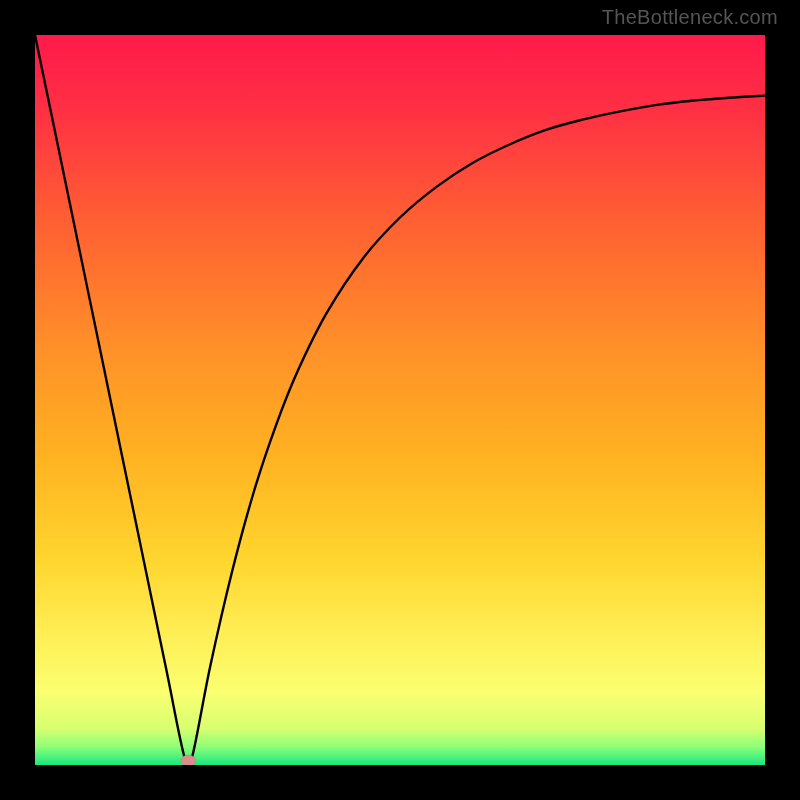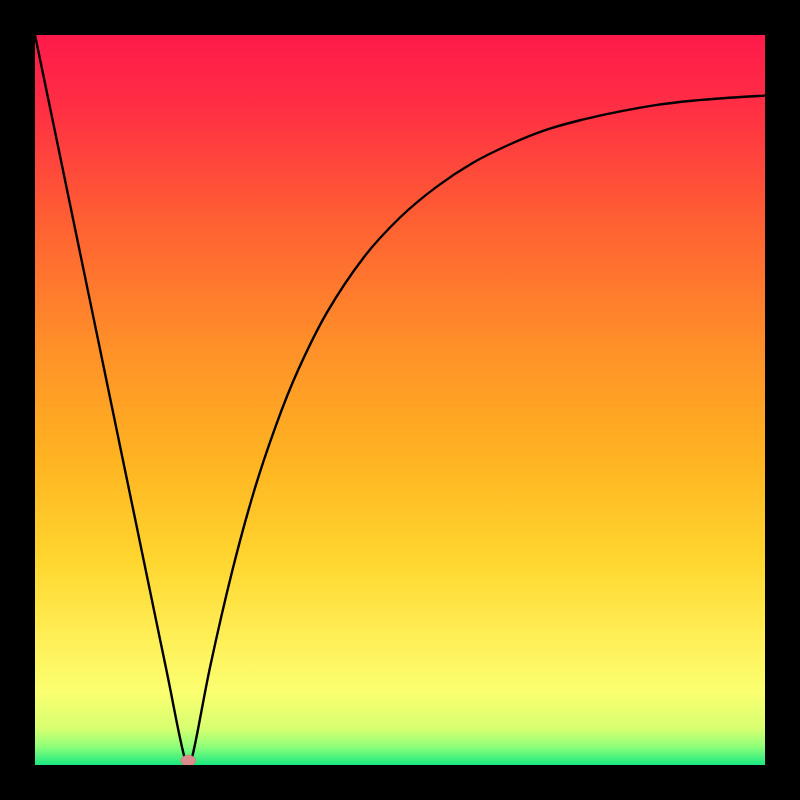--- a/index.html
+++ b/index.html
@@ -69,13 +69,14 @@
       </defs>
       <rect x="0" y="0" width="730" height="730" fill="url(#bg)"></rect>
     </svg>
 
     <svg class="curve" viewBox="0 0 730 730" preserveAspectRatio="none">
       <path id="curve-path" fill="none" stroke="#000" stroke-width="2.4" stroke-linejoin="round" stroke-linecap="round" d="M 0.00 0.00 C 3.94 19.05, 14.02 67.74, 21.90 105.85 C 29.78 143.96, 35.92 173.59, 43.80 211.70 C 51.68 249.81, 57.82 279.44, 65.70 317.55 C 73.58 355.66, 79.72 385.29, 87.60 423.40 C 95.48 461.51, 101.62 491.14, 109.50 529.25 C 117.38 567.36, 124.17 600.28, 131.40 635.10 C 138.63 669.92, 145.05 706.93, 149.65 722.70 C 154.25 738.47, 152.35 739.13, 156.95 722.70 C 161.55 706.28, 167.97 664.96, 175.20 631.45 C 182.43 597.94, 189.22 568.09, 197.10 536.55 C 204.98 505.01, 211.12 482.53, 219.00 456.25 C 226.88 429.97, 233.02 412.23, 240.90 390.55 C 248.78 368.87, 253.60 356.17, 262.80 335.80 C 272.00 315.43, 280.17 297.77, 292.00 277.40 C 303.83 257.03, 315.36 239.73, 328.50 222.65 C 341.64 205.57, 351.86 195.25, 365.00 182.50 C 378.14 169.75, 388.36 161.69, 401.50 151.84 C 414.64 141.98, 424.86 135.37, 438.00 127.75 C 451.14 120.13, 461.36 115.41, 474.50 109.50 C 487.64 103.59, 497.86 99.37, 511.00 94.90 C 524.14 90.43, 534.36 87.96, 547.50 84.68 C 560.64 81.39, 570.86 79.28, 584.00 76.65 C 597.14 74.02, 607.36 72.05, 620.50 70.08 C 633.64 68.11, 643.86 67.01, 657.00 65.70 C 670.14 64.39, 680.36 63.70, 693.50 62.78 C 706.64 61.86, 723.43 60.98, 730.00 60.59"></path>
       <ellipse id="min-marker" rx="7.5" ry="5.5" fill="#db8d8d" stroke="#c77" stroke-width="0.5" cx="153.30" cy="725.62"></ellipse>
     </svg>
   </div>
 
+  <div class="watermark">TheBottleneck.com</div>
 </div>
 
 </body></html>

